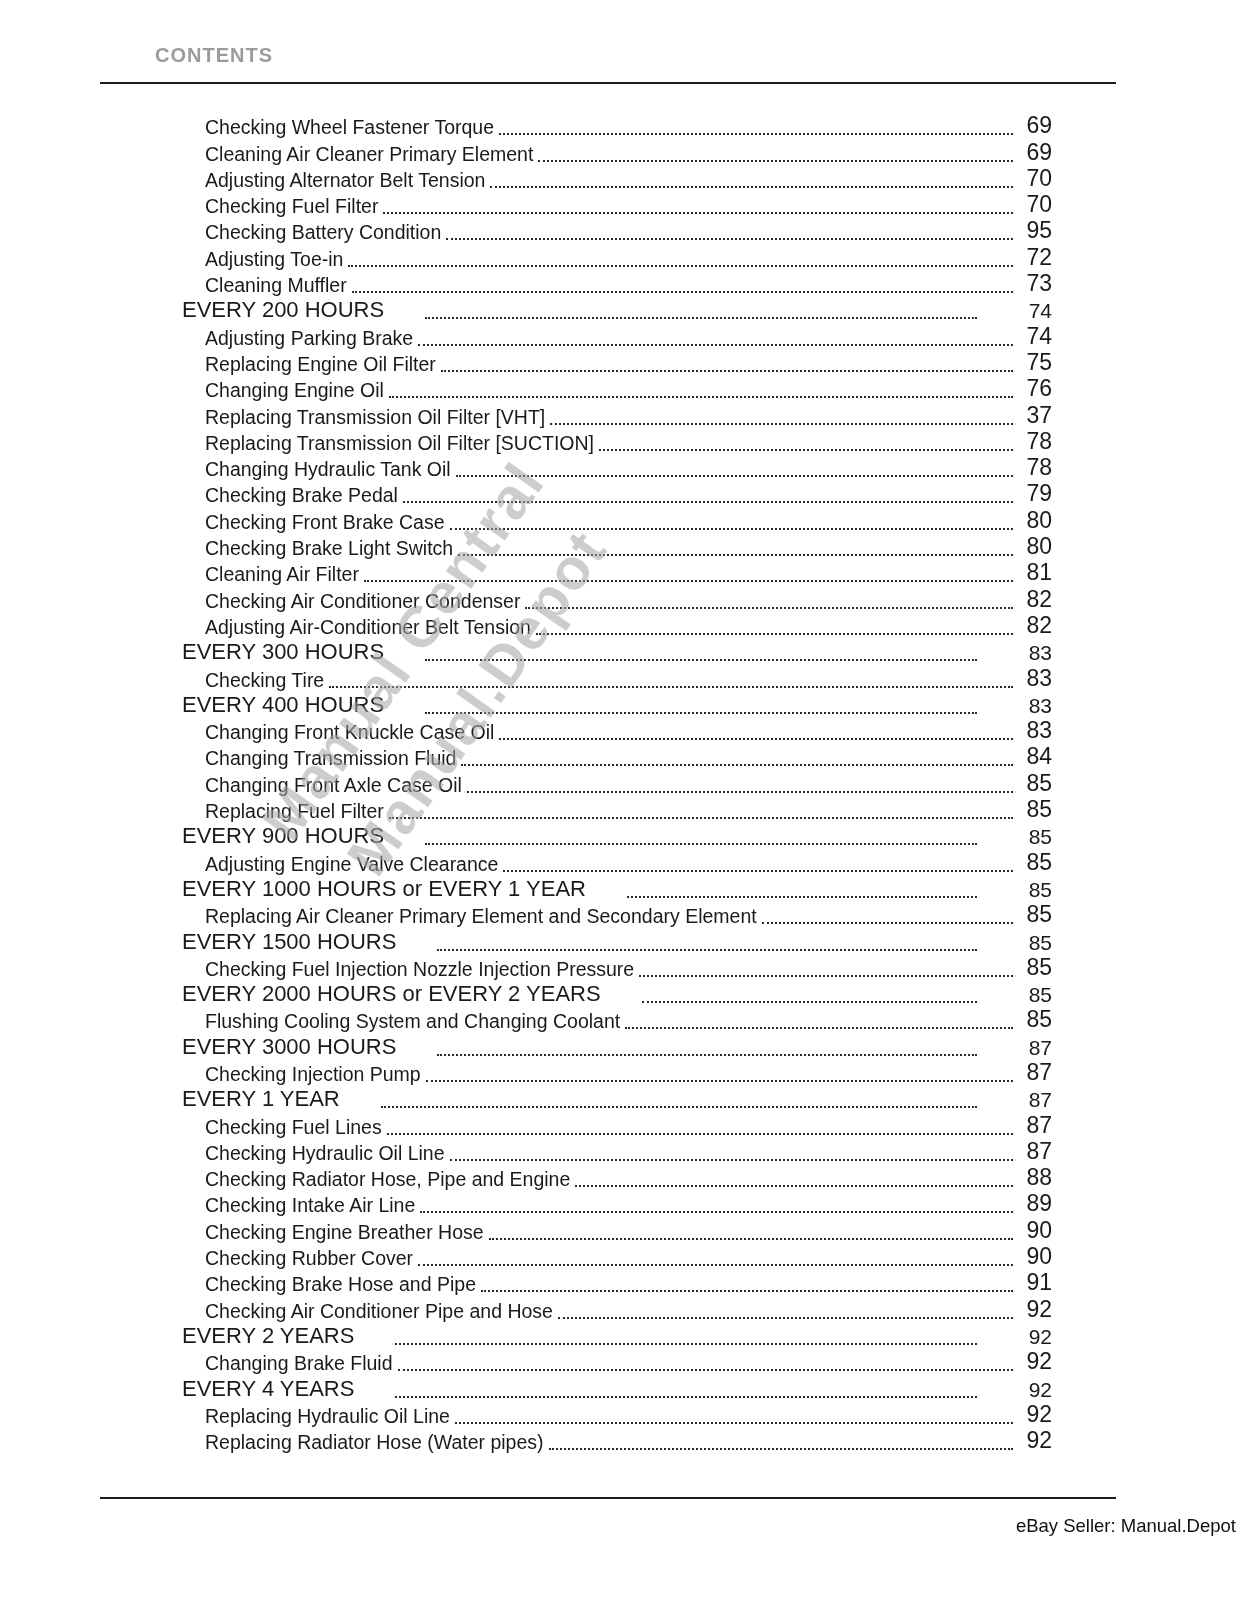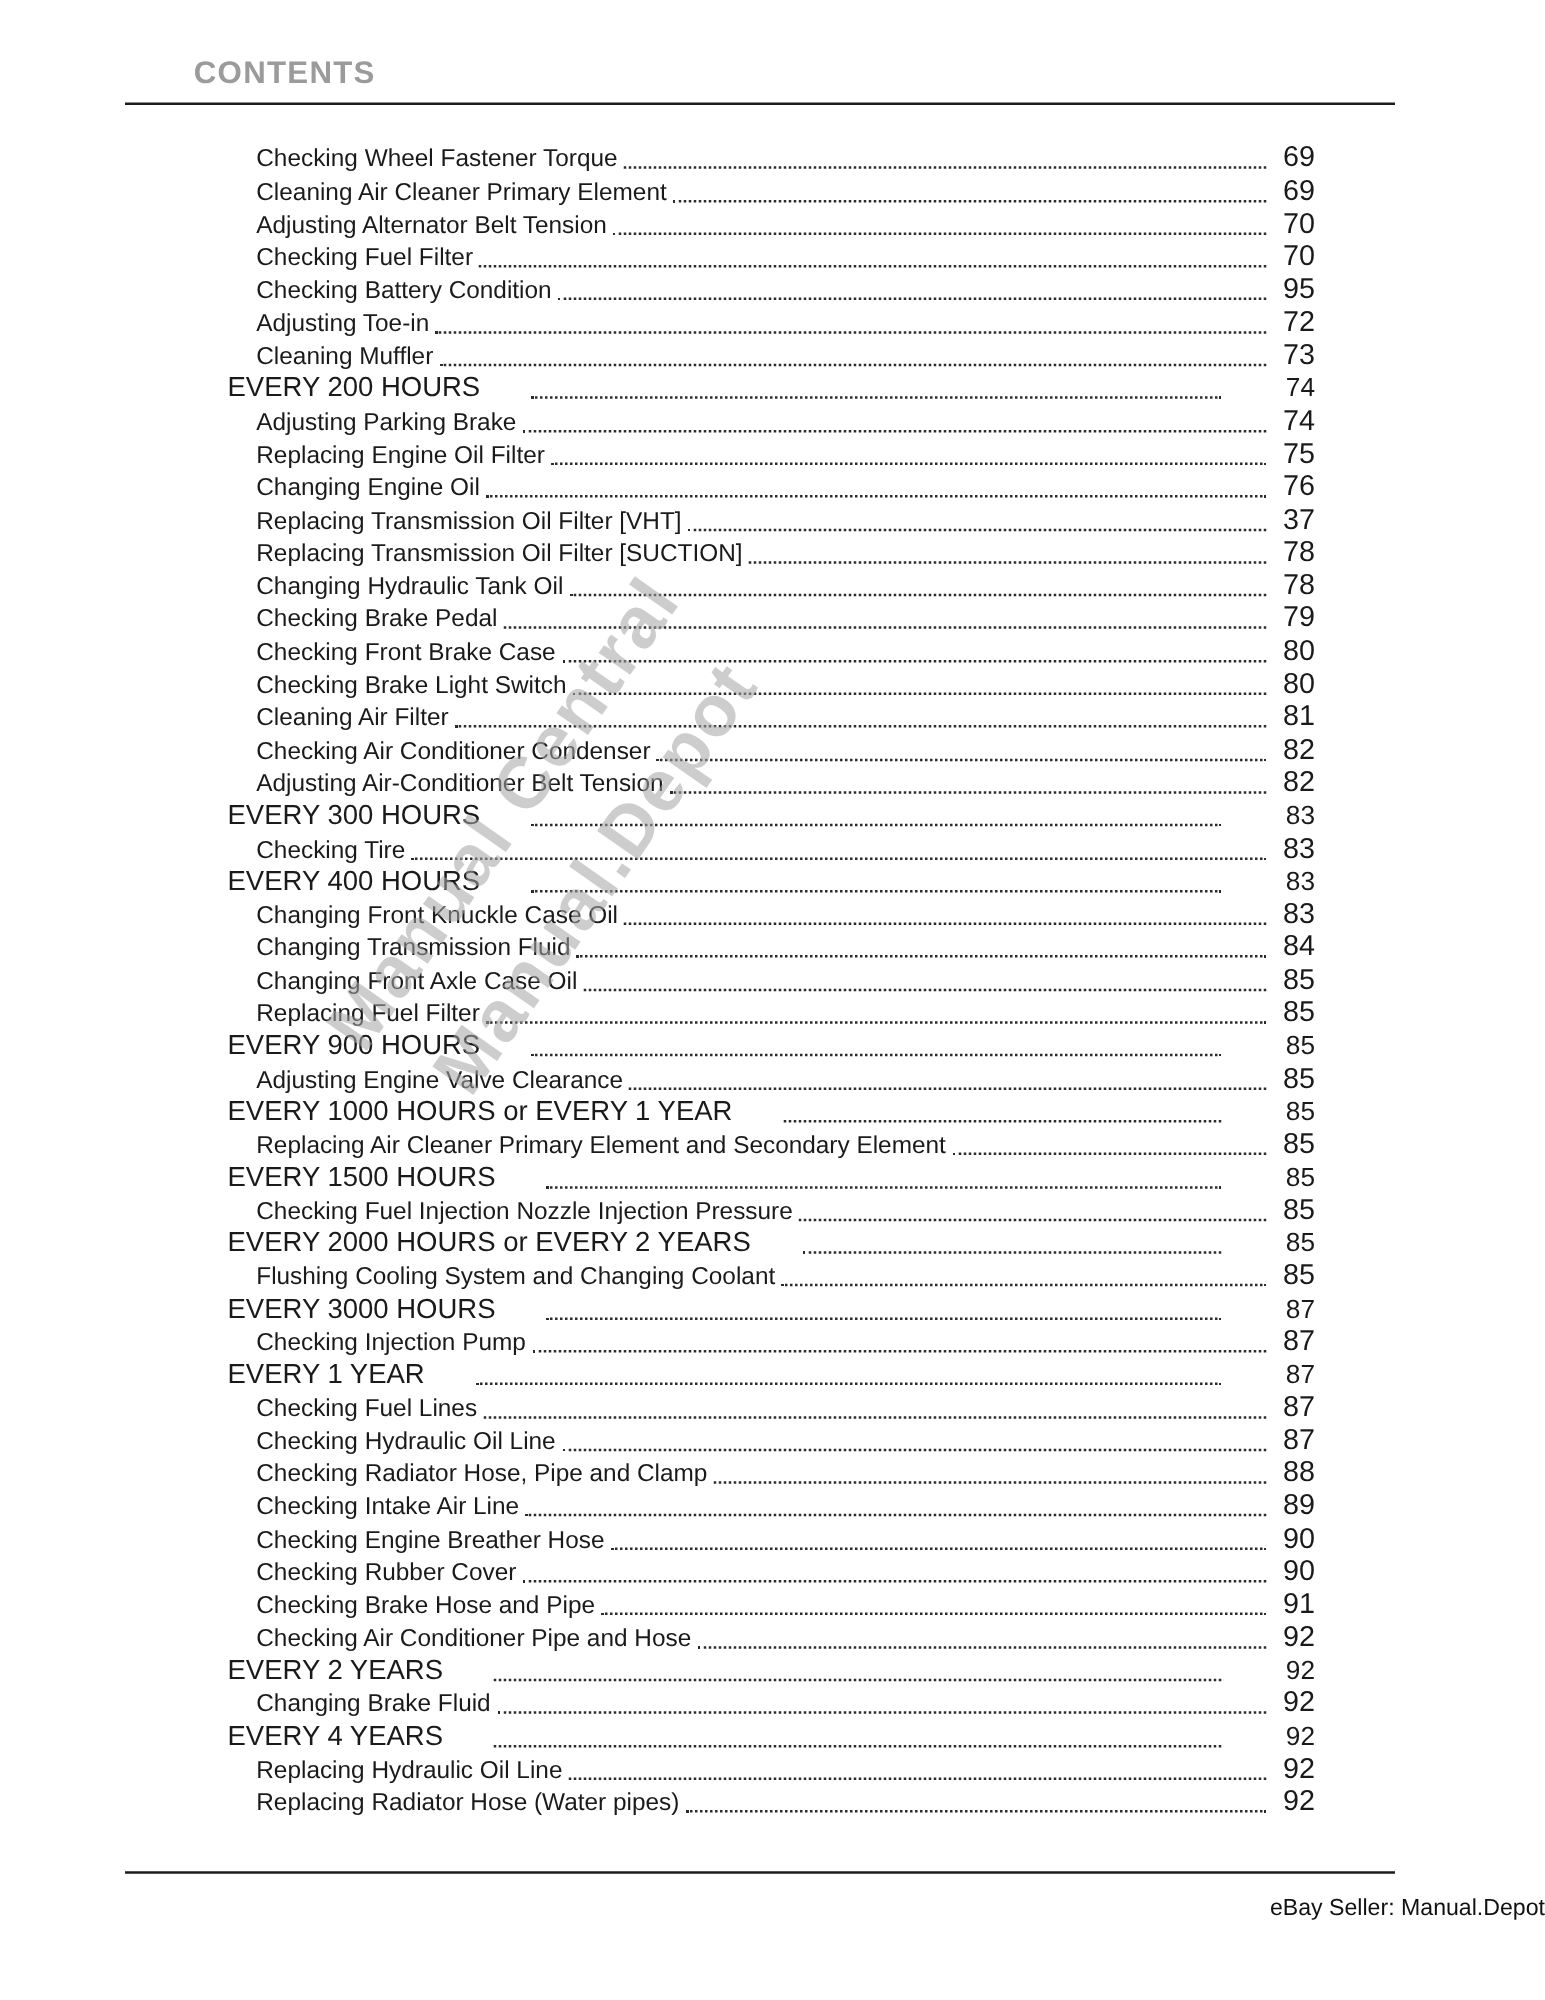--- a/index.html
+++ b/index.html
@@ -8,21 +8,21 @@
     background: #ffffff;
     font-family: "Liberation Sans", sans-serif;
     color: #1a1a1a;
     position: relative;
     overflow: hidden;
   }
   .page-header-title {
     position: absolute;
     left: 155px;
     top: 44px;
-    font-size: 25px;
+    font-size: 20px;
     font-weight: bold;
     letter-spacing: 1px;
     color: #9b9b9b;
   }
   .rule {
     position: absolute;
     left: 100px;
     width: 1016px;
     height: 2px;
     background: #1d1d1d;
@@ -288,21 +288,21 @@
       <span class="toc-label">Checking Fuel Lines</span>
       <span class="leader"></span>
       <span class="toc-page">87</span>
     </div>
     <div class="toc-row level2">
       <span class="toc-label">Checking Hydraulic Oil Line</span>
       <span class="leader"></span>
       <span class="toc-page">87</span>
     </div>
     <div class="toc-row level2">
-      <span class="toc-label">Checking Radiator Hose, Pipe and Clamp</span>
+      <span class="toc-label">Checking Radiator Hose, Pipe and Engine</span>
       <span class="leader"></span>
       <span class="toc-page">88</span>
     </div>
     <div class="toc-row level2">
       <span class="toc-label">Checking Intake Air Line</span>
       <span class="leader"></span>
       <span class="toc-page">89</span>
     </div>
     <div class="toc-row level2">
       <span class="toc-label">Checking Engine Breather Hose</span>

